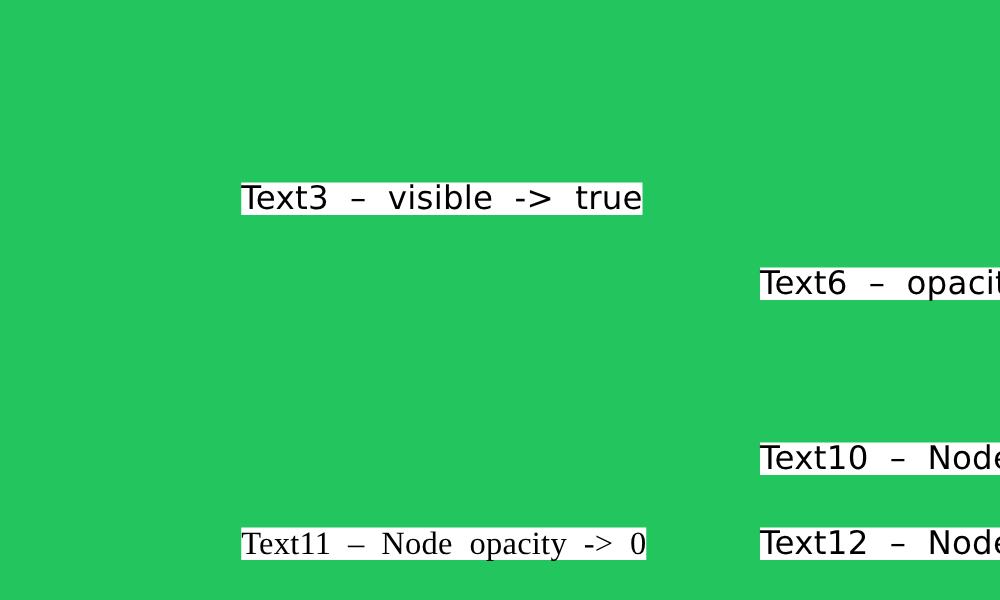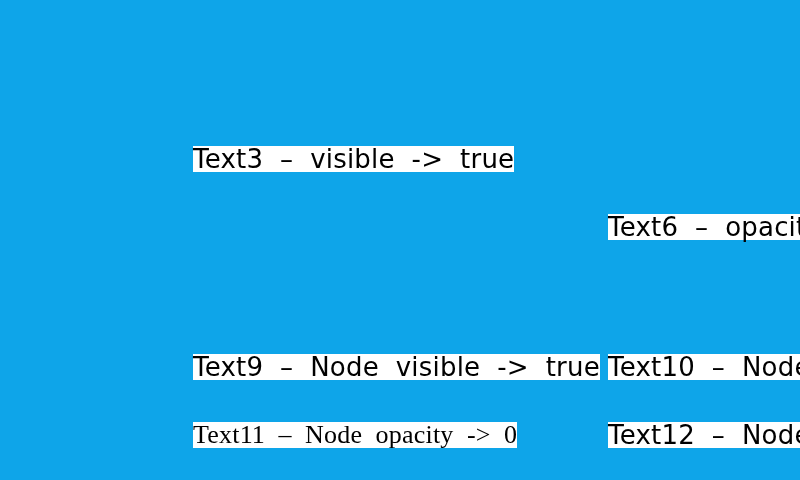--- a/index.html
+++ b/index.html
@@ -8,21 +8,21 @@
     padding: 0;
     background: #ffffff;
   }
   body {
     font-family: "DejaVu Sans", sans-serif;
   }
   #canvas {
     position: relative;
     width: 800px;
     height: 480px;
-    background: #0ea5e9;
+    background: #22c55e;
     overflow: hidden;
   }
   .text-run {
     position: absolute;
     white-space: pre;
     font-family: "DejaVu Sans", sans-serif;
     font-size: 26px;
     line-height: 26px;
     letter-spacing: 0.2px;
     color: #000000;
@@ -38,21 +38,20 @@
 </style>
 </head>
 <body>
 
 <div id="canvas">
 
   <span class="text-run run-1">Text3  –  visible  -&gt;  true</span>
 
   <span class="text-run run-2">Text6  –  opacity</span>
 
-  <span class="text-run run-3">Text9  –  Node  visible  -&gt;  true</span>
 
   <span class="text-run run-4">Text10  –  Node</span>
 
   <span class="text-run run-5">Text11  –  Node  opacity  -&gt;  0</span>
 
   <span class="text-run run-6">Text12  –  Node</span>
 
 </div>
 
 </body></html>

